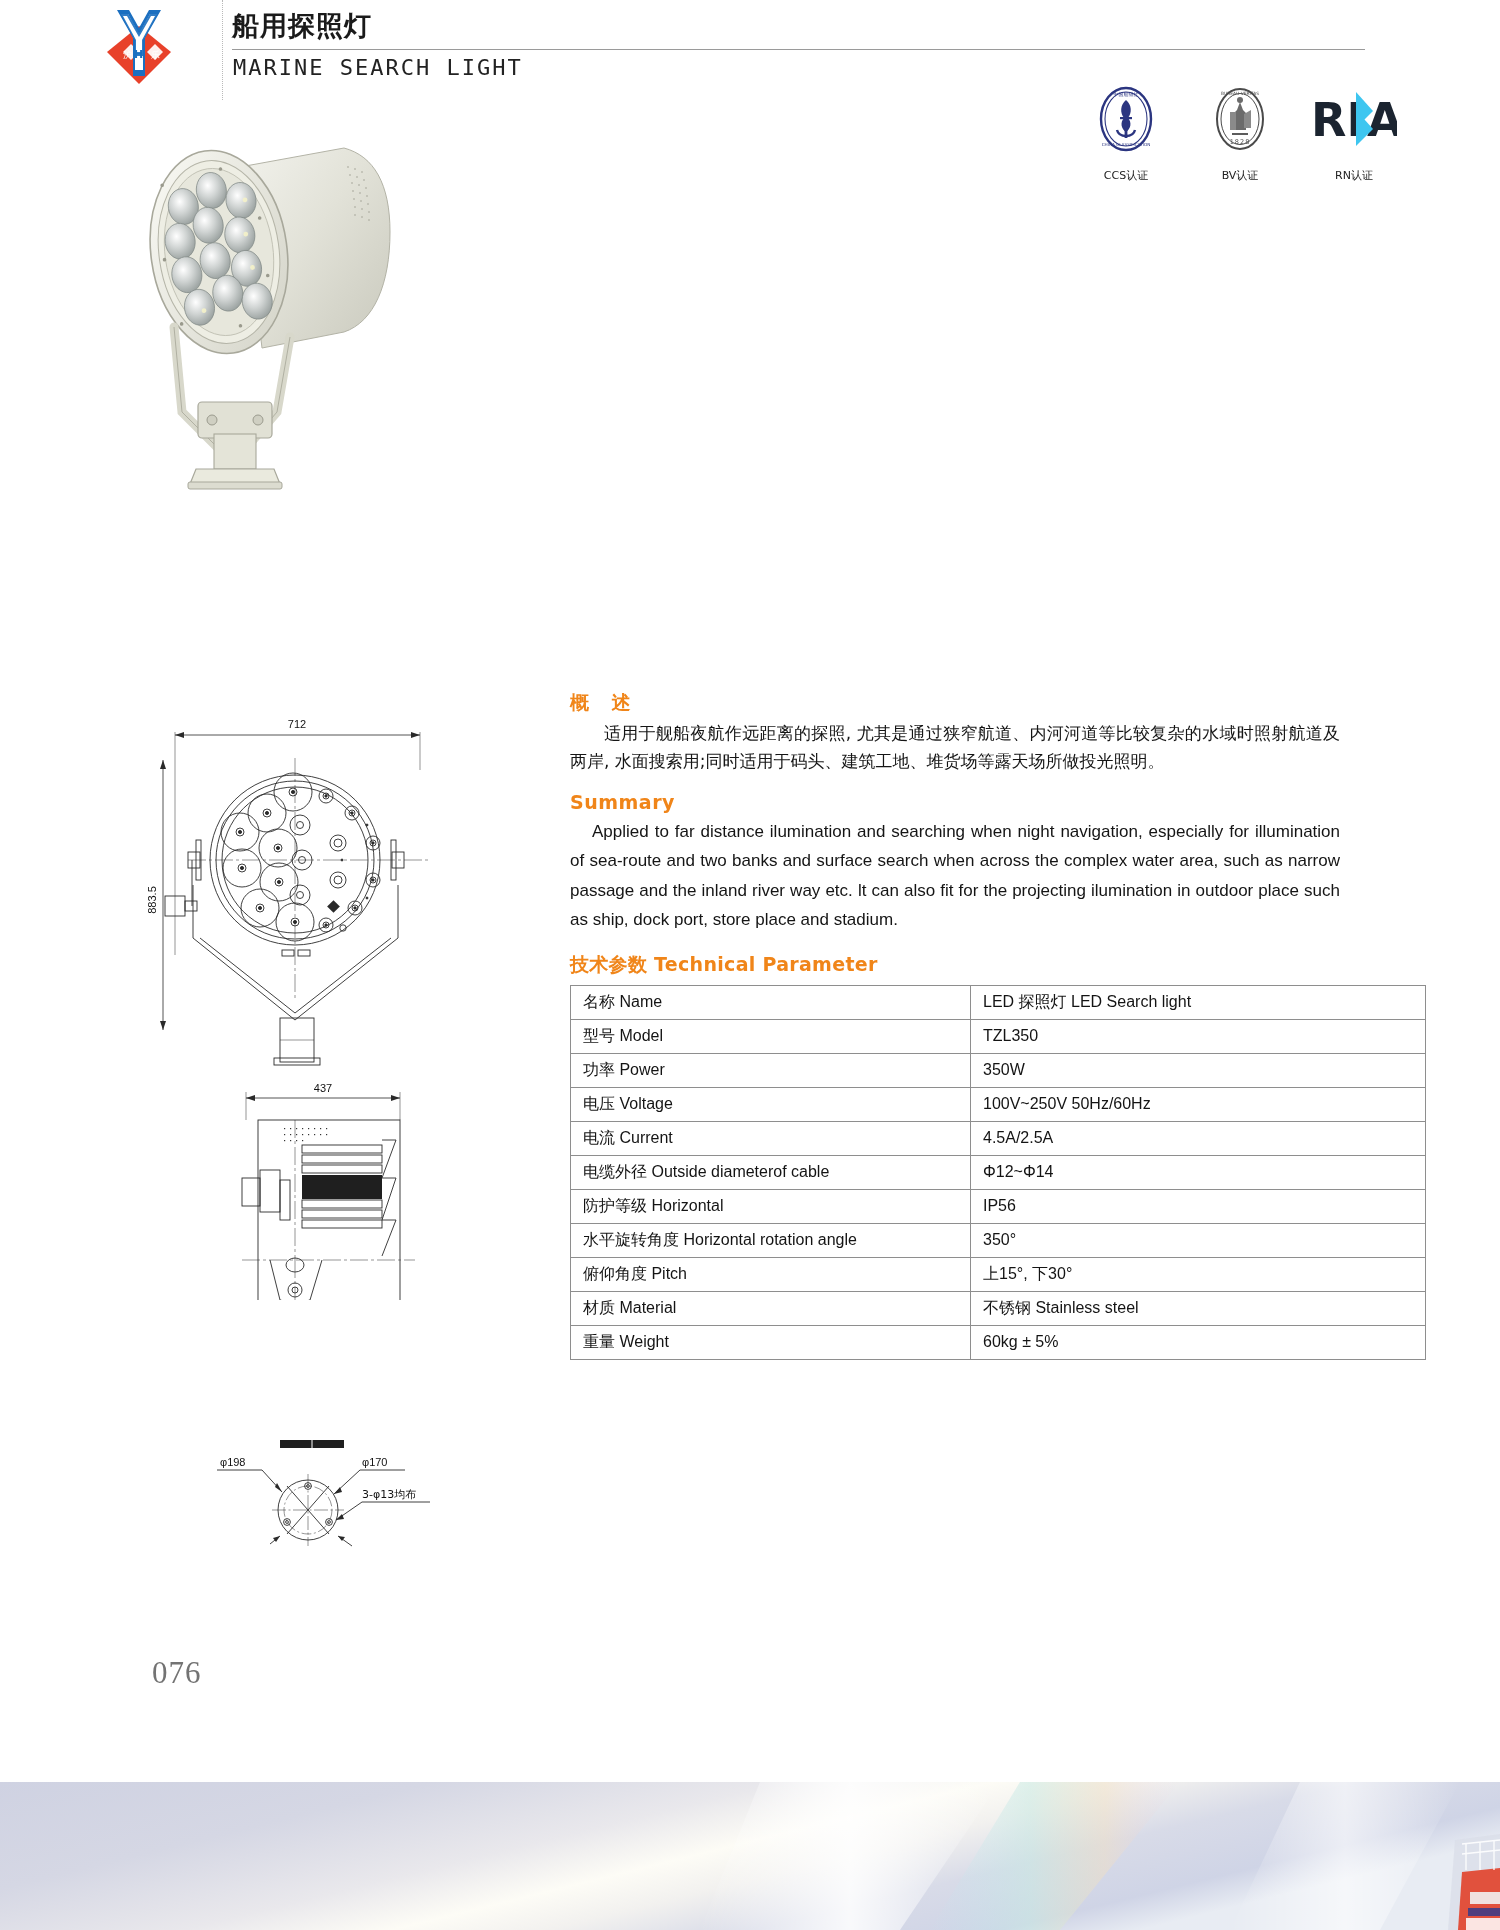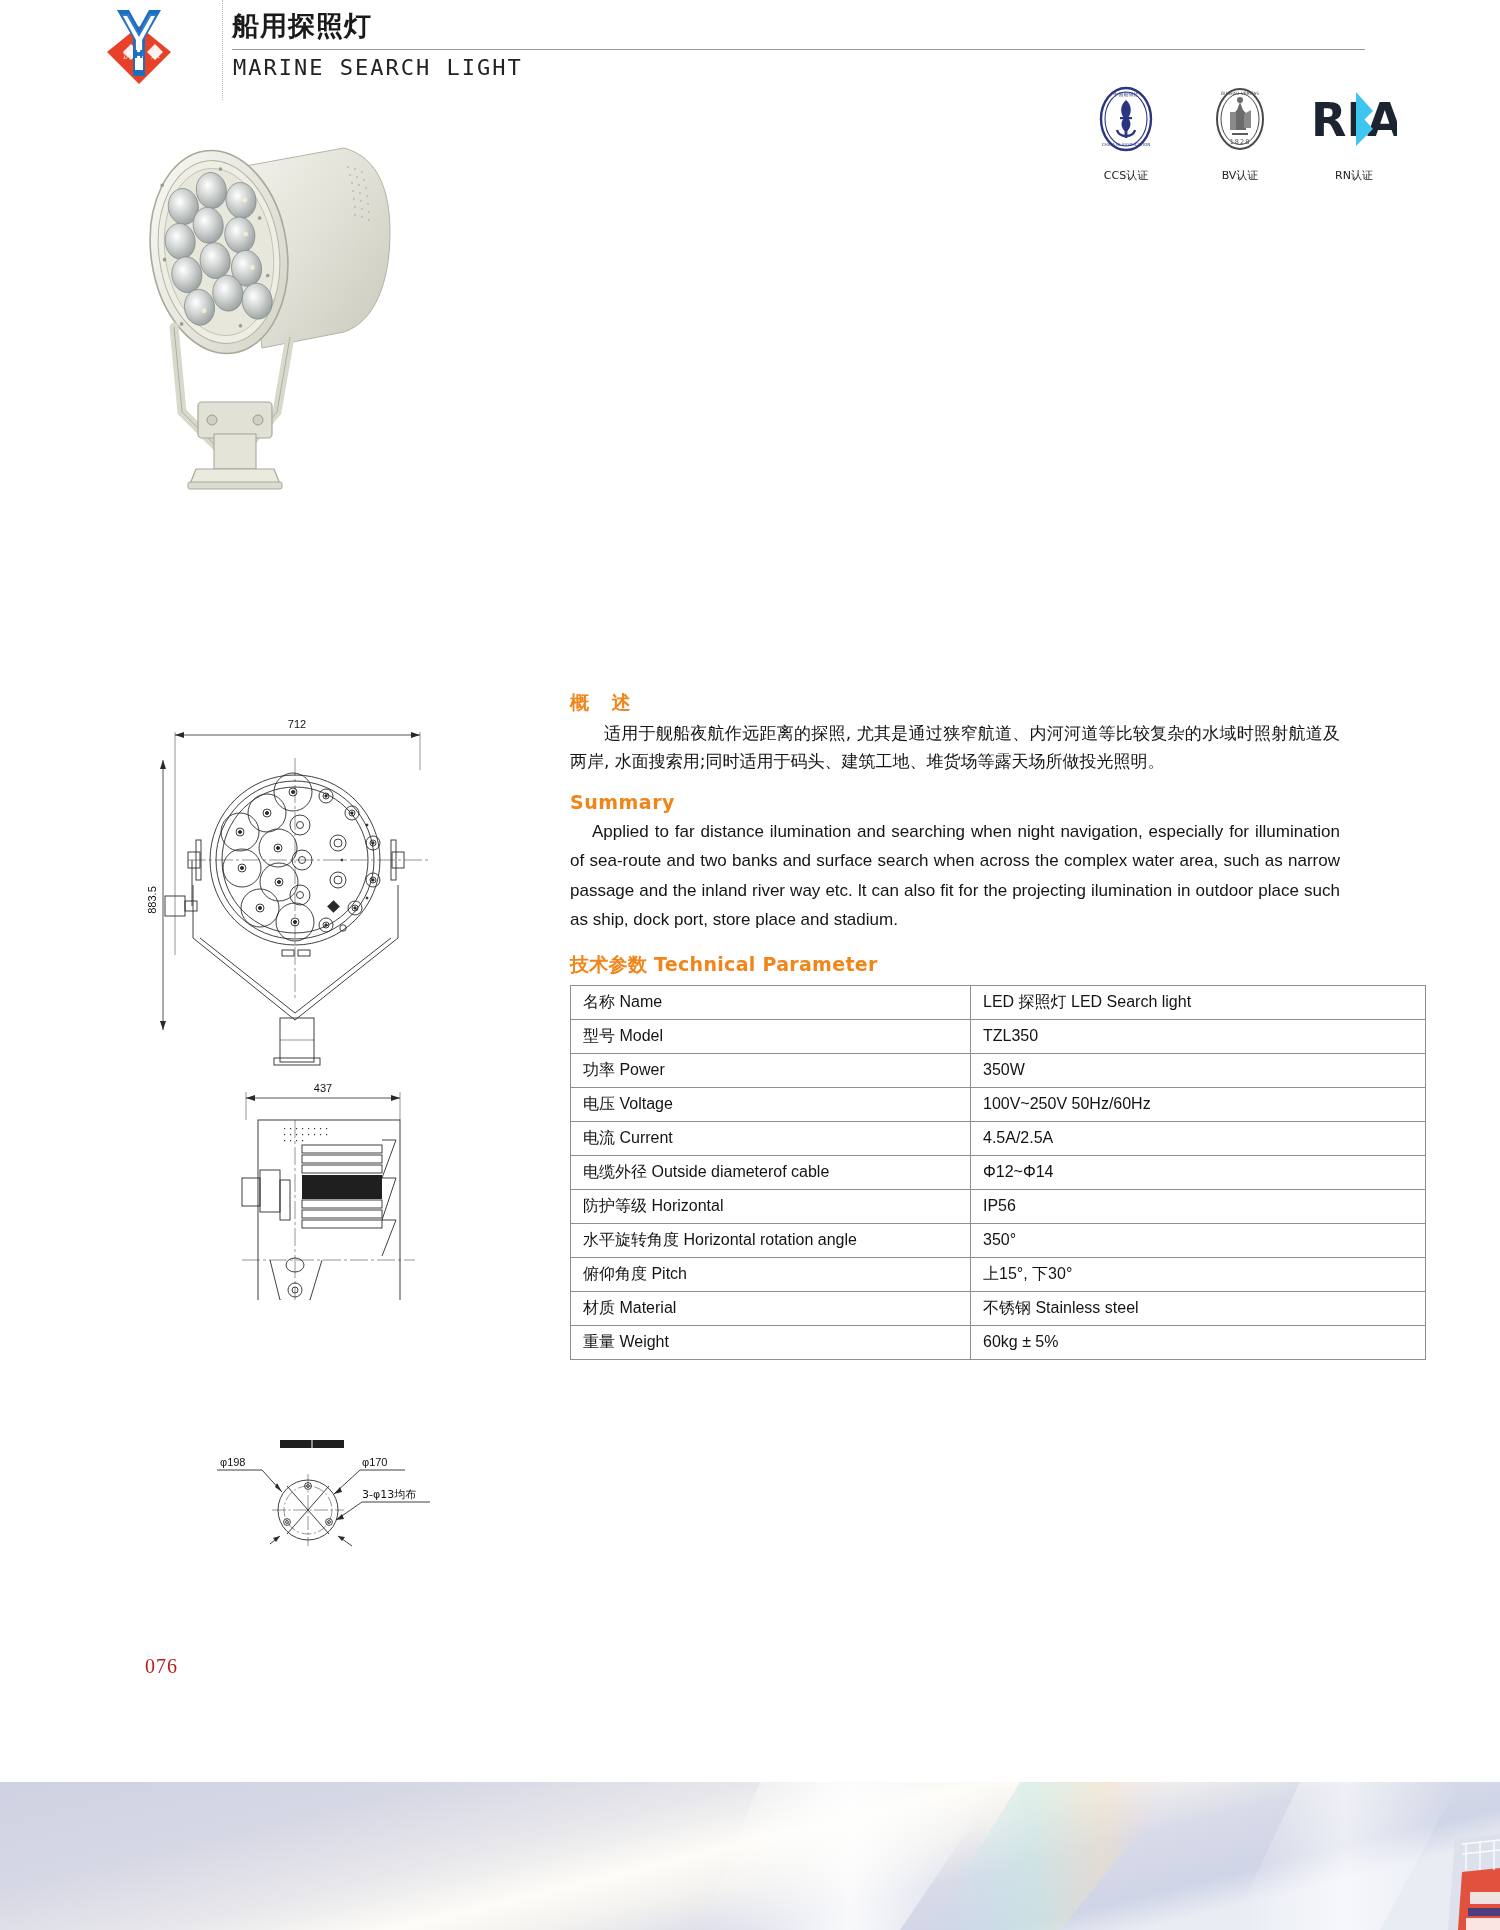--- a/index.html
+++ b/index.html
@@ -157,24 +157,24 @@
     height: 20px;
     vertical-align: middle;
     line-height: 1.25;
   }
   .spec-table td.k { width: 375px; }
   .spec-table td.v { width: 430px; }
 
   
   .page-num {
     position: absolute;
-    left: 145px; top: 1655px;
+    left: 152px; top: 1655px;
     font-family: "Liberation Serif", serif;
-    font-size: 20px;
-    color: #b91c1c;
+    font-size: 31px;
+    color: #737373;
     letter-spacing: 1px;
   }
 
   
   .bottom-banner {
     position: absolute;
     left: 0; top: 1782px;
     width: 1500px; height: 148px;
     overflow: hidden;
   }

